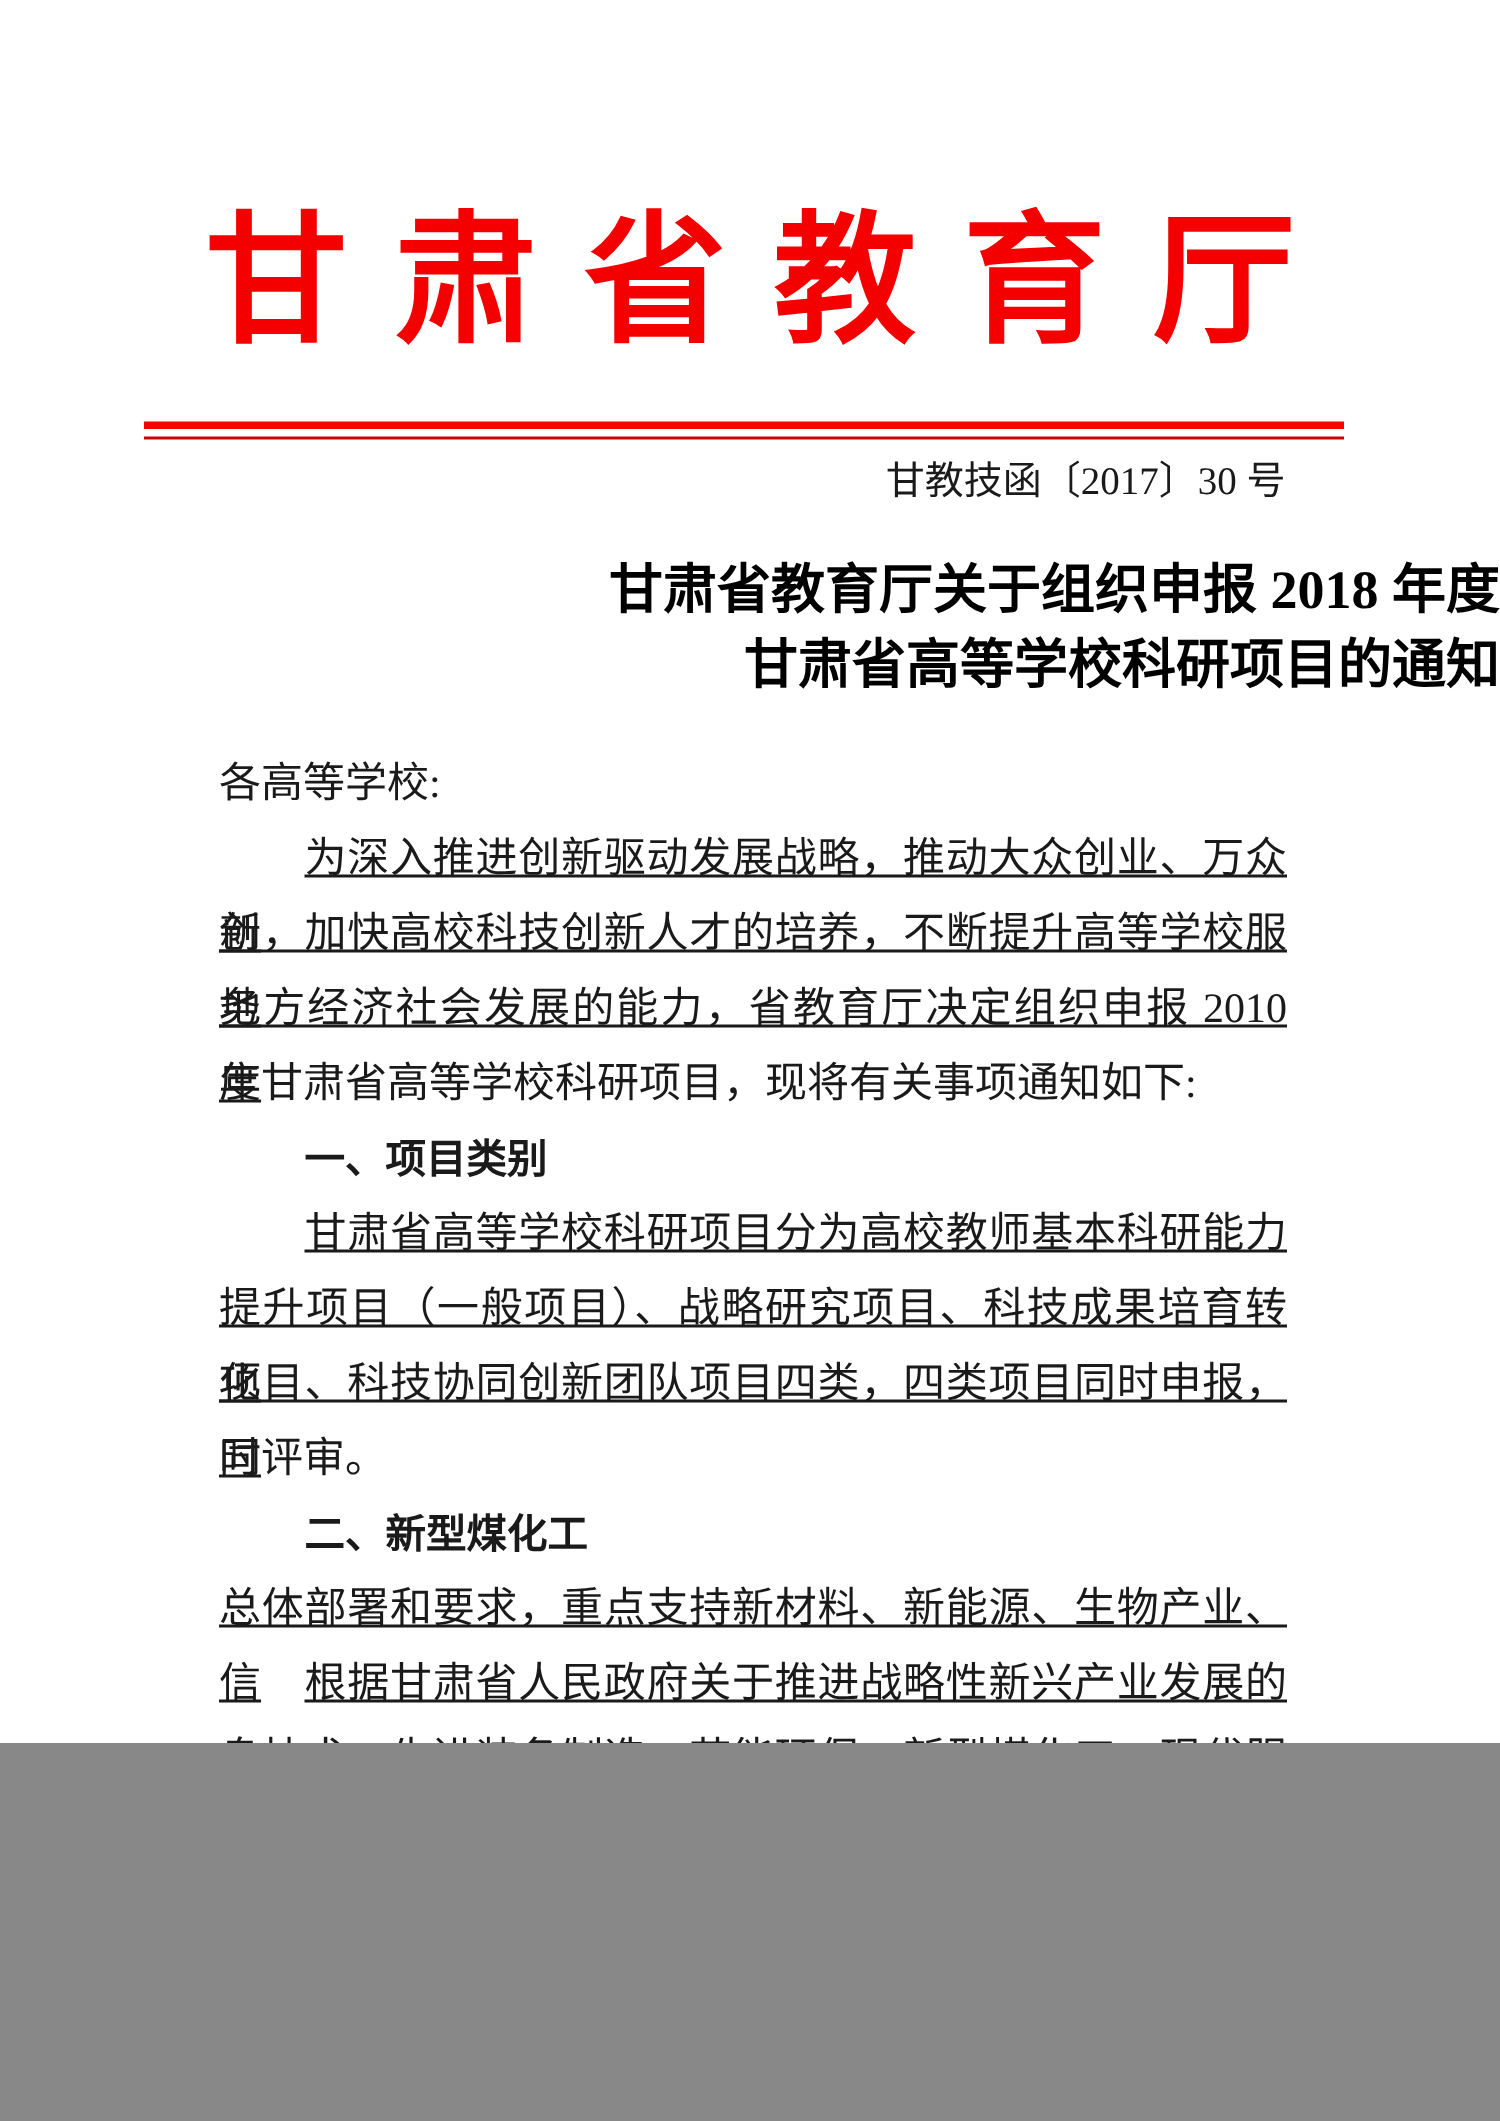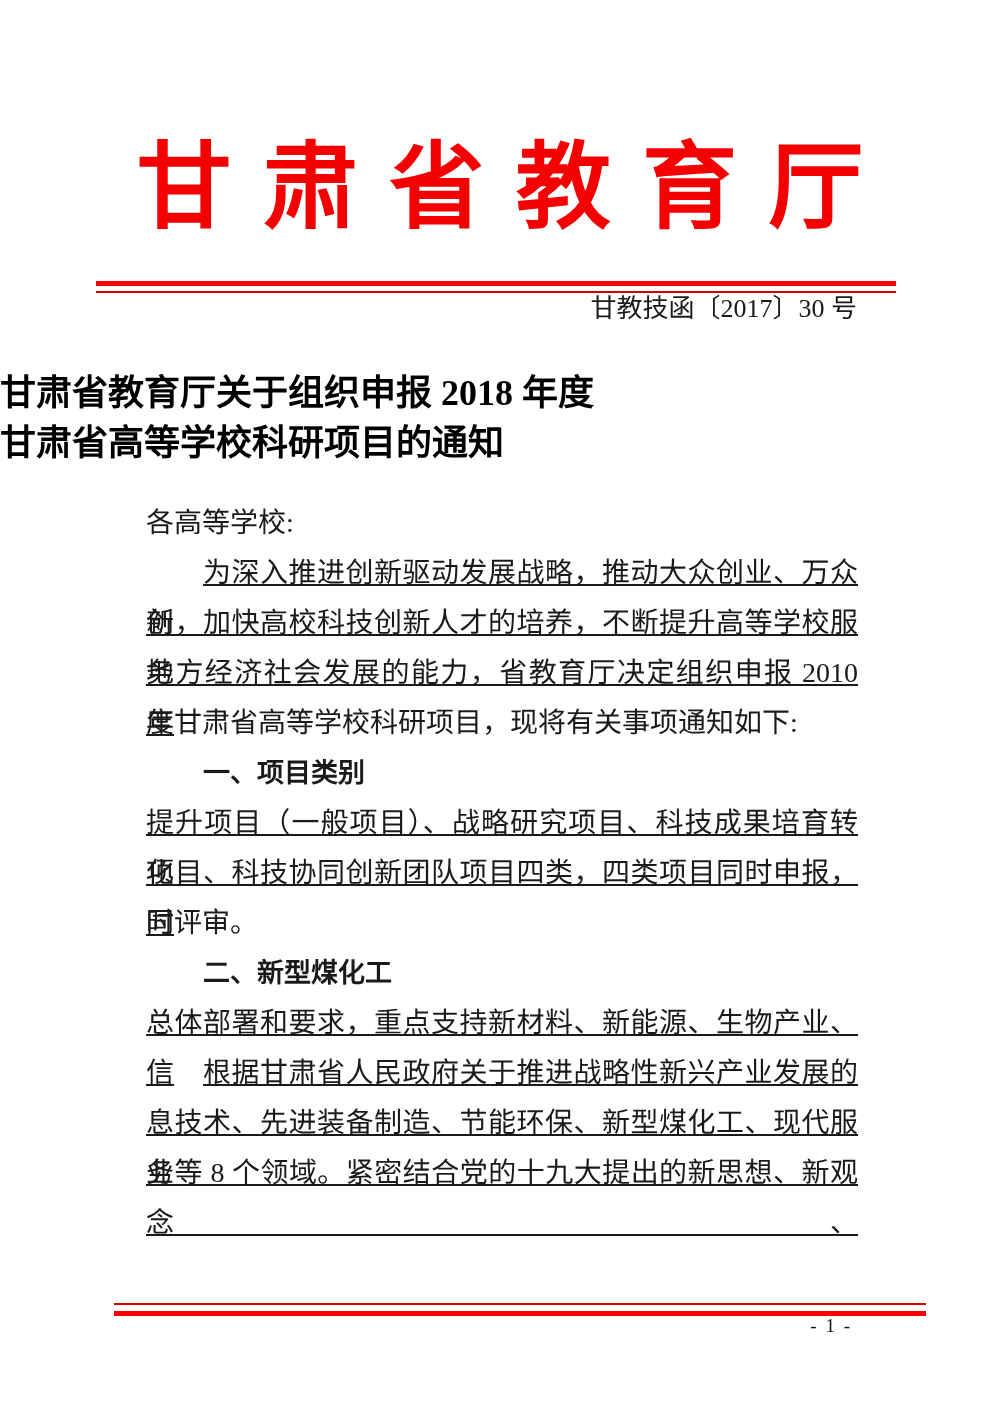--- a/index.html
+++ b/index.html
@@ -3,21 +3,21 @@
 <meta charset="utf-8">
 <style>
   html, body {
     margin: 0;
     padding: 0;
     background: #888;
   }
   .page {
     position: relative;
     width: 1000px;
-    height: 1414px;
+    height: 1162px;
     margin: 0 auto;
     background: #ffffff;
     overflow: hidden;
     font-family: "Liberation Serif", "DejaVu Serif", serif;
     color: #1a1a1a;
   }
 
   
   .agency-title {
     position: absolute;
@@ -38,34 +38,34 @@
     top: 281px;
     left: 96px;
     width: 800px;
   }
   .rule-top .thick { height: 5px; background: #fa0000; }
   .rule-top .gap   { height: 5px; }
   .rule-top .thin  { height: 2px; background: #cf0000; }
 
   .doc-number {
     position: absolute;
-    top: 292px;
+    top: 304px;
     right: 143px;
     font-size: 26px;
     line-height: 34px;
     white-space: nowrap;
   }
 
   
   .notice-title {
     position: absolute;
     top: 368px;
     left: 0;
     width: 100%;
-    text-align: left;
+    text-align: right;
     font-size: 36px;
     font-weight: bold;
     line-height: 50px;
     color: #000;
   }
 
   
   .body-text {
     position: absolute;
     top: 498px;
@@ -137,20 +137,21 @@
   <div class="body-text">
     <div class="line">各高等学校:</div>
 
     <div class="line indent justify">为深入推进创新驱动发展战略，推动大众创业、万众创</div>
     <div class="line justify">新，加快高校科技创新人才的培养，不断提升高等学校服务</div>
     <div class="line justify">地方经济社会发展的能力，省教育厅决定组织申报 2010 年</div>
     <div class="line">度甘肃省高等学校科研项目，现将有关事项通知如下:</div>
 
     <div class="line heading">一、项目类别</div>
 
+    <div class="line indent justify">甘肃省高等学校科研项目分为高校教师基本科研能力</div>
     <div class="line justify">提升项目（一般项目）、战略研究项目、科技成果培育转化</div>
     <div class="line justify">项目、科技协同创新团队项目四类，四类项目同时申报，同</div>
     <div class="line">时评审。</div>
 
     <div class="line heading">二、新型煤化工</div>
 
     <div class="line justify">总体部署和要求，重点支持新材料、新能源、生物产业、信</div>
     <div class="line indent justify">根据甘肃省人民政府关于推进战略性新兴产业发展的</div>
     <div class="line justify">息技术、先进装备制造、节能环保、新型煤化工、现代服务</div>
     <div class="line justify">业等 8 个领域。紧密结合党的十九大提出的新思想、新观念、</div>

